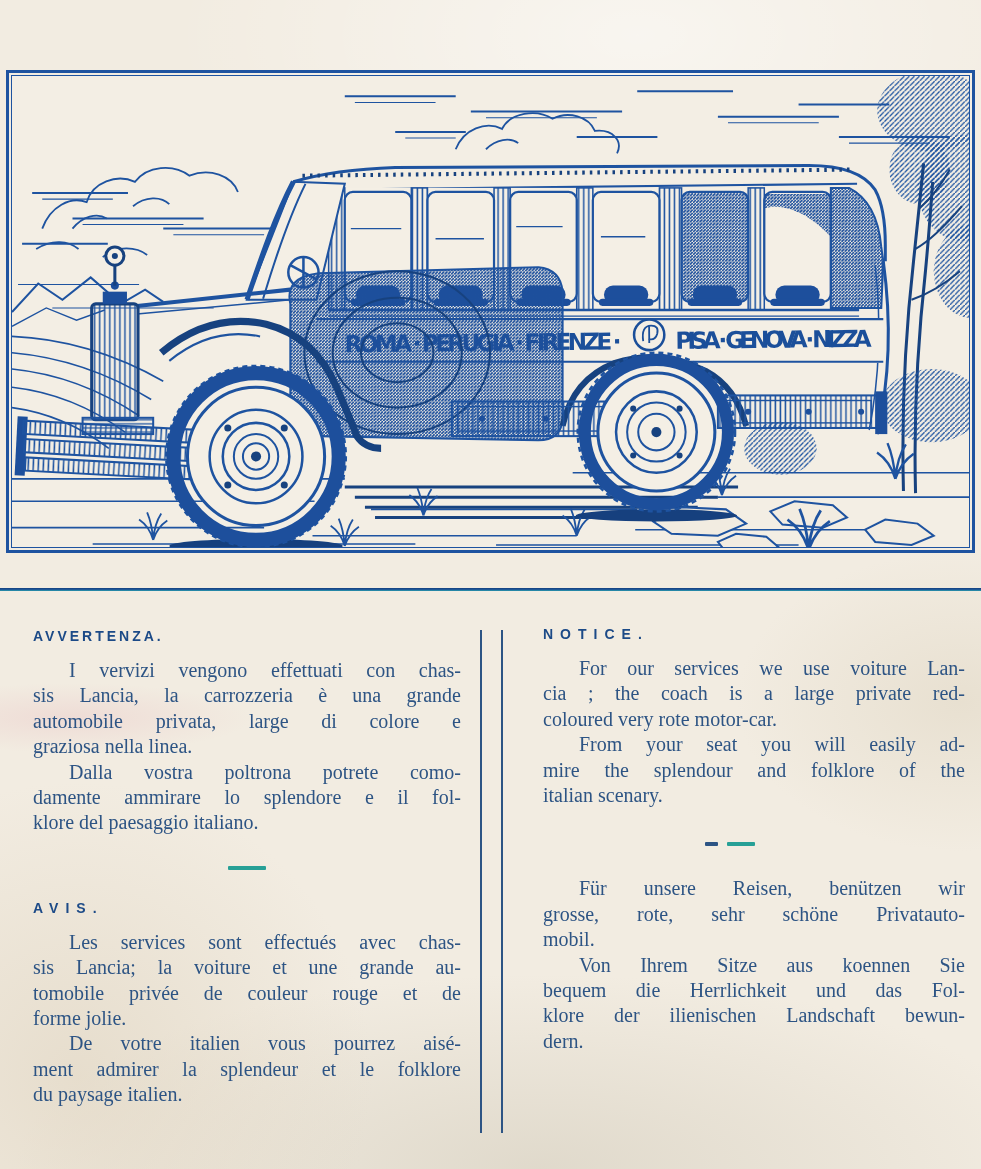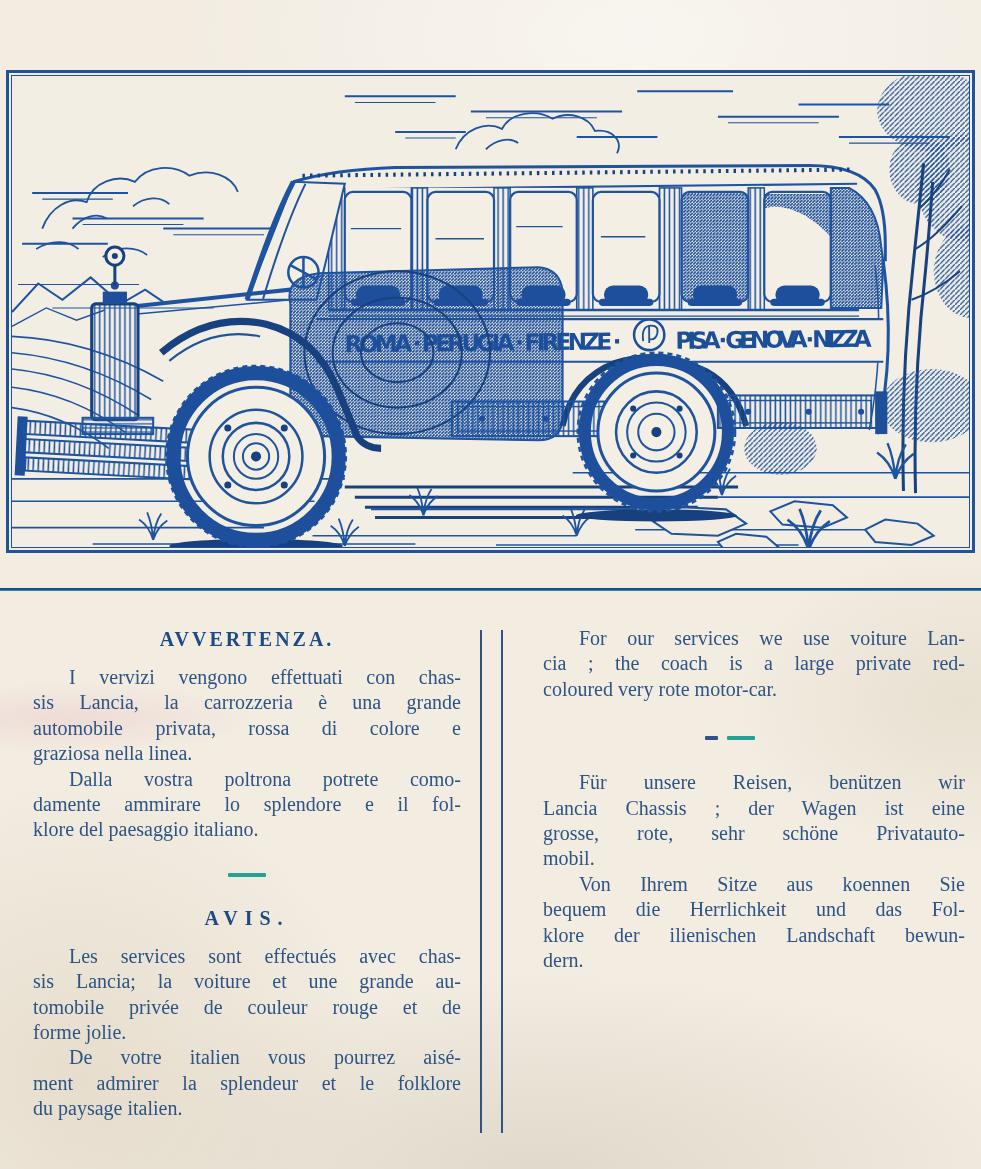--- a/index.html
+++ b/index.html
@@ -27,22 +27,22 @@
     background:linear-gradient(180deg,#16427e 0%,#1b4f94 45%,#2b9fae 100%);
   }
   .col{position:absolute;color:#2d5484;}
   .col-left{left:33px;top:628px;width:428px;}
   .col-right{left:543px;top:626px;width:422px;}
   .col-divider{
     position:absolute;left:480px;top:630px;height:503px;width:19px;
     border-left:2px solid #2d5484;border-right:2px solid #2d5484;
   }
   h2.heading{
-    font-family:Liberation Serif, serif;font-size:20px;font-weight:700;
-    color:#1c4a87;letter-spacing:3px;margin:0 0 14px 0;text-align:center;
+    font-family:Liberation Sans, sans-serif;font-size:14px;font-weight:700;
+    color:#1c4a87;letter-spacing:3px;margin:0 0 14px 0;
   }
   h2.spread{letter-spacing:7px;}
   .tl{font-size:20px;line-height:25.4px;}
   .j{text-align:justify;text-align-last:justify;}
   .indent{text-indent:36px;}
   .dash-single{width:38px;height:4px;background:#27a096;margin:30px auto 30px auto;border-radius:1px;}
   .dash-double{display:flex;gap:9px;justify-content:center;margin:34px 0 30px 0;transform:translateX(-24px);}
   .dash-double .d1{width:13px;height:4px;background:#2d5484;border-radius:1px;}
   .dash-double .d2{width:28px;height:4px;background:#27a096;border-radius:1px;}
 </style>
@@ -294,21 +294,21 @@
 
 <div class="rule-below"></div>
 
 <div class="col-divider"></div>
 
 <section class="col col-left">
   <h2 class="heading">AVVERTENZA.</h2>
   <div>
     <div class="tl j indent">I vervizi vengono effettuati con chas-</div>
     <div class="tl j">sis Lancia, la carrozzeria è una grande</div>
-    <div class="tl j">automobile privata, rossa di colore e</div>
+    <div class="tl j">automobile privata, large di colore e</div>
     <div class="tl">graziosa nella linea.</div>
   </div>
   <div>
     <div class="tl j indent">Dalla vostra poltrona potrete como-</div>
     <div class="tl j">damente ammirare lo splendore e il fol-</div>
     <div class="tl">klore del paesaggio italiano.</div>
   </div>
 
   <div class="dash-single"></div>
 
@@ -320,34 +320,39 @@
     <div class="tl">forme jolie.</div>
   </div>
   <div>
     <div class="tl j indent">De votre italien vous pourrez aisé-</div>
     <div class="tl j">ment admirer la splendeur et le folklore</div>
     <div class="tl">du paysage italien.</div>
   </div>
 </section>
 
 <section class="col col-right">
+  <h2 class="heading spread">NOTICE.</h2>
   <div>
     <div class="tl j indent">For our services we use voiture Lan-</div>
     <div class="tl j">cia ; the coach is a large private red-</div>
     <div class="tl">coloured very rote motor-car.</div>
   </div>
+  <div>
+    <div class="tl j indent">From your seat you will easily ad-</div>
+    <div class="tl j">mire the splendour and folklore of the</div>
+    <div class="tl">italian scenary.</div>
+  </div>
 
   <div class="dash-double">
     <span class="d1"></span>
     <span class="d2"></span>
   </div>
 
   <div>
     <div class="tl j indent">Für unsere Reisen, benützen wir</div>
-    <div class="tl j">Lancia Chassis ; der Wagen ist eine</div>
     <div class="tl j">grosse, rote, sehr schöne Privatauto-</div>
     <div class="tl">mobil.</div>
   </div>
   <div>
     <div class="tl j indent">Von Ihrem Sitze aus koennen Sie</div>
     <div class="tl j">bequem die Herrlichkeit und das Fol-</div>
     <div class="tl j">klore der ilienischen Landschaft bewun-</div>
     <div class="tl">dern.</div>
   </div>
 </section>

